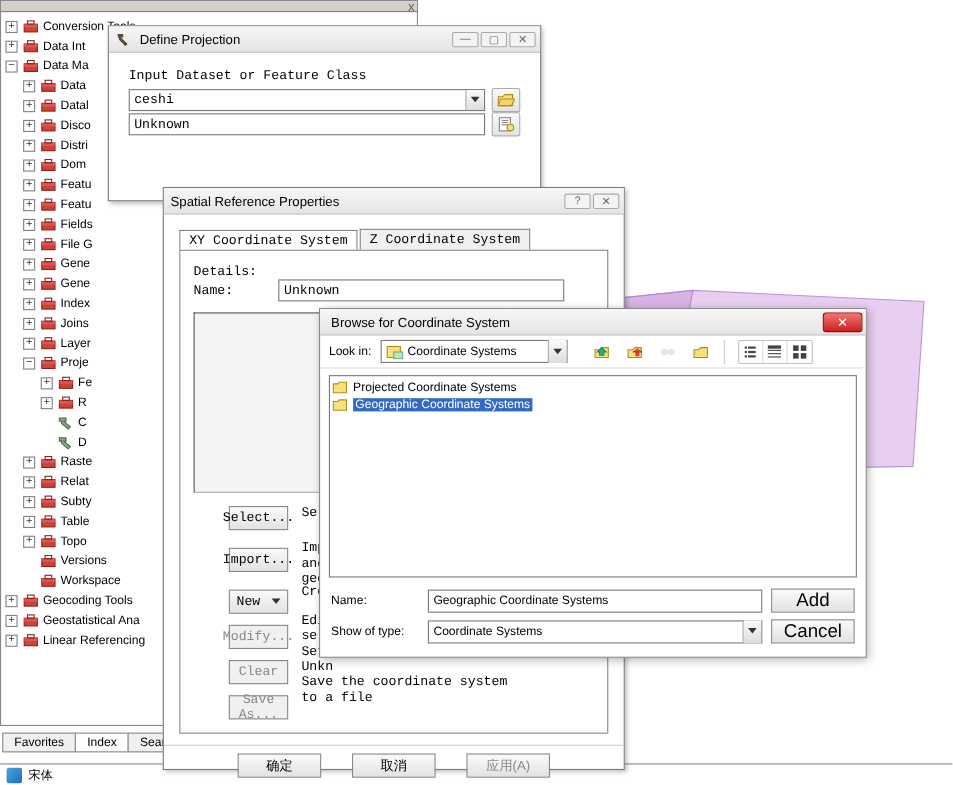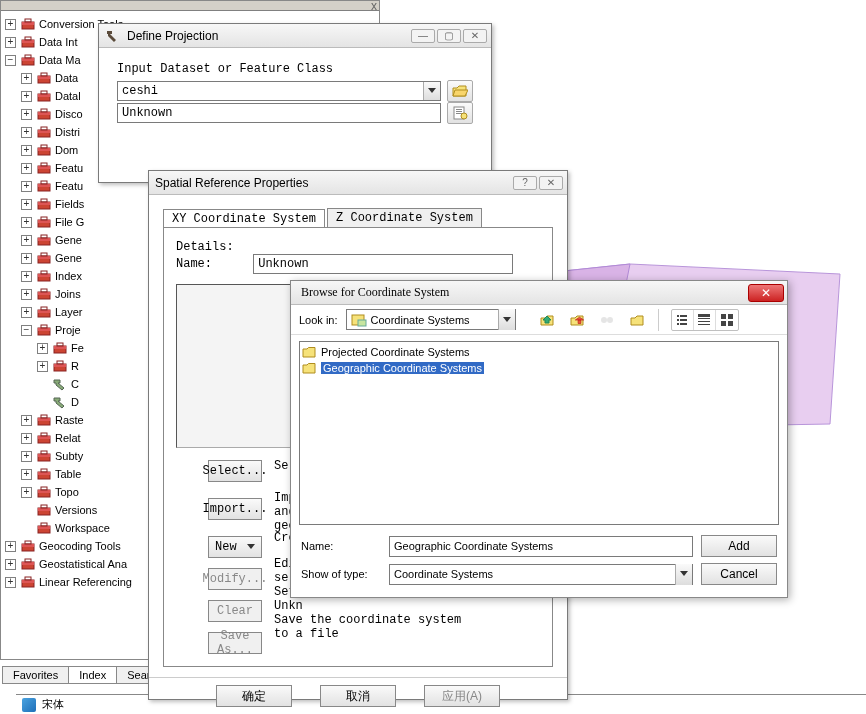--- a/index.html
+++ b/index.html
@@ -10,21 +10,21 @@
   .tree-items { padding: 4px 0 4px 4px; }
   .tree-row { display: flex; align-items: center; height: 18px; white-space: nowrap; }
   .tree-row .exp { display: inline-block; width: 11px; height: 11px; border: 1px solid #808080; text-align: center; line-height: 8px; font-size: 10px; margin-right: 4px; background: #fff; cursor: pointer; color:#333; }
   .tree-row .spacer { display: inline-block; width: 16px; height: 18px; flex:0 0 auto; }
   .toolbox-icon { width: 16px; height: 14px; display:inline-block; margin-right: 3px; position: relative; }
   .toolbox-icon svg { display:block; }
   .tree-label { font-size: 11px; }
   .bottom-tabs { position: absolute; left: 2px; top: 666px; display: flex; gap: 0; font-size: 11px; }
   .bottom-tabs .tab { border: 1px solid #888; padding: 2px 10px; background: #f0f0f0; margin-right: -1px; cursor:pointer; }
   .bottom-tabs .tab.active { background: #fff; }
-  .statusbar { position:absolute; bottom:0; left:16px; right:0; height:20px; border-top:1px solid #888; background:#fff; font-size:11px; padding:2px 6px; display:flex; align-items:center; }
+  .statusbar { position:absolute; bottom:0; left:0; right:0; height:20px; border-top:1px solid #888; background:#fff; font-size:11px; padding:2px 6px; display:flex; align-items:center; }
   .statusbar .blue-sq { width:14px; height:14px; background:linear-gradient(135deg,#4aa3e0,#1e6fb8); margin-right:6px; border-radius:2px; }
   .purple-folder { position:absolute; left:530px; top:254px; width:320px; height:200px; }
   .purple-folder svg { display:block; }
 
   
   .win { position:absolute; background:#fff; border:1px solid #7a7a7a; box-shadow: 2px 2px 4px rgba(0,0,0,0.25); font-family: "Courier New", monospace; }
   .titlebar { height:24px; background:linear-gradient(#f7f7f7,#e4e4e4); border-bottom:1px solid #bbb; display:flex; align-items:center; padding:0 4px 0 6px; font-family: Tahoma, sans-serif; font-size:12px; }
   .titlebar .ticon { width:16px; height:16px; margin-right:6px; }
   .titlebar .ttitle { flex:1; }
   .titlebar .wbtn { width:24px; height:14px; border:1px solid #aaa; margin-left:2px; display:flex; align-items:center; justify-content:center; font-size:10px; background:#f3f3f3; cursor:pointer; color:#666; border-radius:2px; }
@@ -50,21 +50,21 @@
   .stdbtn { height:22px; border:1px solid #888; background:linear-gradient(#fafafa,#e2e2e2); font-size:12px; font-family:"Courier New",monospace; cursor:pointer; text-align:center; display:flex; align-items:center; justify-content:center;margin-left:32px; }
   .stdbtn.disabled { color:#888; background:#f0f0f0; }
   .helptxt { font-size:12px; line-height:1.15; }
   .dlg-btnrow { display:flex; gap:28px; justify-content:center; height:30px; align-items:flex-end; border-top:1px solid #ccc; }
   .dlgbtn { width:76px; height:22px; border:1px solid #888; background:linear-gradient(#fafafa,#e2e2e2); font-size:12px; font-family:Tahoma,sans-serif; cursor:pointer; }
   .dlgbtn.disabled { color:#888; }
 
   
   .browse-win { position:absolute; border:1px solid #888; background:#fff; box-shadow:2px 2px 8px rgba(0,0,0,0.3); font-family:Tahoma,sans-serif; font-size:11px; }
   .browse-title { height:24px; background:linear-gradient(#f7f7f7,#e4e4e4); border-bottom:1px solid #bbb; display:flex; align-items:center; padding:0 3px 0 10px; font-size:12px; }
-  .browse-title .ttitle { flex:1;font-family:Liberation Serif, serif; }
+  .browse-title .ttitle { flex:1; }
   .redclose { width:36px; height:18px; background:linear-gradient(#e77,#c22); color:#fff; display:flex; align-items:center; justify-content:center; border-radius:3px; border:1px solid #a00; cursor:pointer; font-size:12px; }
   .browse-tool { height:30px; display:flex; align-items:center; gap:8px; padding:4px 8px; border-bottom:1px solid #ddd; }
   .browse-tool .lookin { font-size:11px; }
   .browse-tool .lookcombo { display:flex; align-items:center; border:1px solid #7a7a7a; height:21px; width:170px; background:#fff; }
   .lookcombo .fico { width:16px; height:16px; margin:0 4px; }
   .lookcombo .lval { flex:1; font-size:11px; }
   .lookcombo .lbtn { width:17px; height:21px; background:linear-gradient(#fafafa,#ddd); border-left:1px solid #aaa; display:flex; align-items:center; justify-content:center; cursor:pointer; }
   .tbtn { width:22px; height:22px; display:flex; align-items:center; justify-content:center; cursor:pointer; border-radius:2px; }
   .tbtn.disabled { filter:grayscale(1); opacity:.5; cursor:default; }
   .tbtn-sep { width:3px; height:22px; border-left:1px solid #ccc; margin:0 2px; }
@@ -73,21 +73,21 @@
   .view-btns .vbtn:last-child { border-right:none; }
   .browse-list { height:184px; border:1px solid #7a7a7a; margin:6px 8px; background:#fff; padding:2px; }
   .blist-row { display:flex; align-items:center; height:16px; gap:4px; cursor:pointer; }
   .blist-row .fic { width:15px; height:13px; }
   .blist-row.sel .lbl { background:#316ac5; color:#fff; padding:0 2px; }
   .browse-bottom { display:grid; grid-template-columns: 80px 1fr 76px; grid-template-rows: auto auto; gap:6px 8px; align-items:center; padding:4px 10px 12px; }
   .binput { border:1px solid #7a7a7a; height:21px; padding:0 4px; font-size:11px; width:100%; }
   .bcombo { border:1px solid #7a7a7a; height:21px; display:flex; align-items:center; }
   .bcombo .bval { flex:1; padding:0 4px; }
   .bcombo .bbtn { width:17px; height:21px; background:linear-gradient(#fafafa,#ddd); border-left:1px solid #aaa; display:flex; align-items:center; justify-content:center; cursor:pointer; }
-  .actbtn { height:22px; border:1px solid #888; background:linear-gradient(#fafafa,#e2e2e2); font-size:12px; cursor:pointer; }
+  .actbtn { height:22px; border:1px solid #888; background:linear-gradient(#fafafa,#e2e2e2); font-size:17px; cursor:pointer; }
   .hammer-head { fill:#5a4a3a; }
 </style>
 </head>
 <body>
 
 <div class="purple-folder">
   <svg width="320" height="200">
     <polygon points="5,20 100,10 310,20 300,170 20,175" fill="#e6c9ef" stroke="#b18ad6" stroke-width="1" opacity="0.9"></polygon>
     <polygon points="5,20 100,10 95,35 3,40" fill="#d9b3e6" stroke="#b18ad6" stroke-width="1"></polygon>
   </svg>

